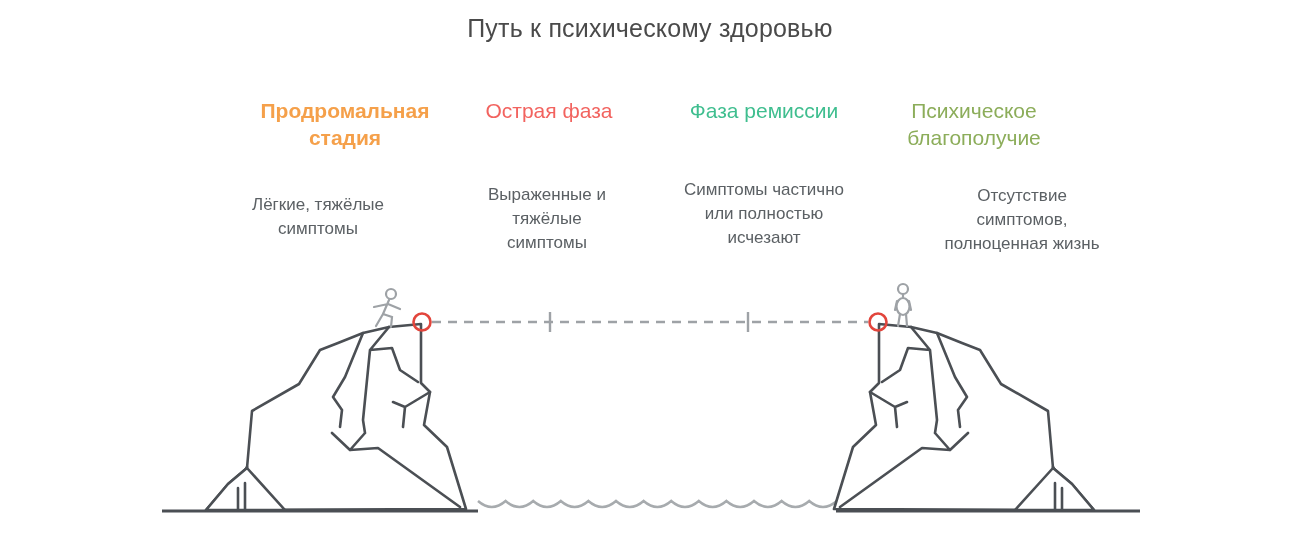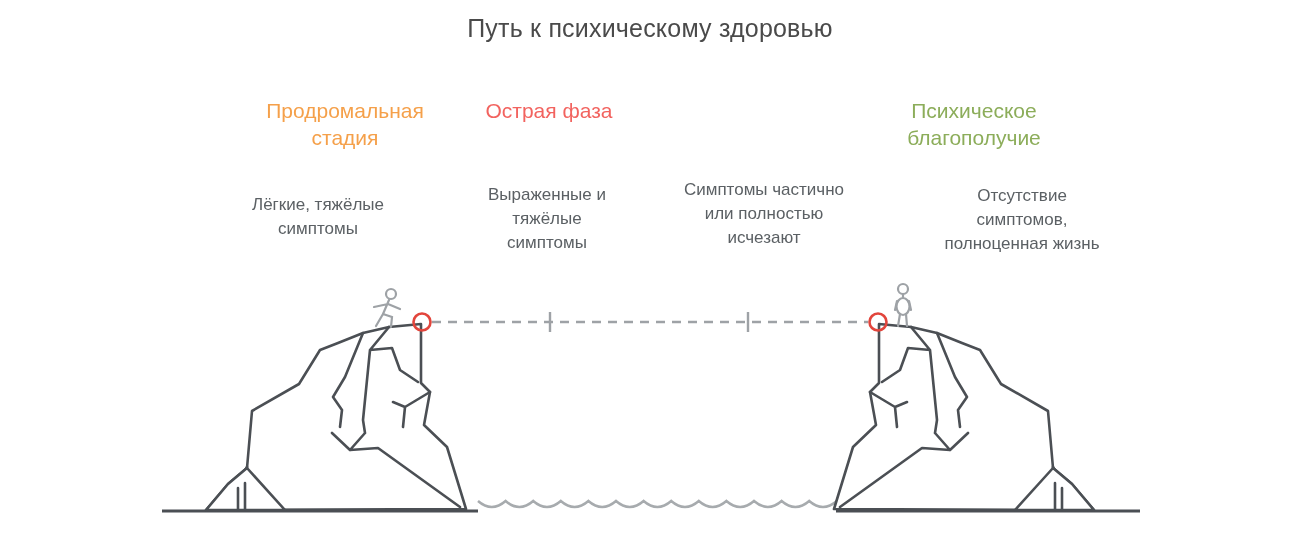--- a/index.html
+++ b/index.html
@@ -12,40 +12,41 @@
     font-size:25px;font-weight:normal;color:#4a4a4a;letter-spacing:.2px;
   }
   .stage-label{
     position:absolute;top:97px;text-align:center;font-size:21px;line-height:27px;
     white-space:pre-line;font-weight:400;
   }
   .stage-desc{
     position:absolute;text-align:center;font-size:17px;line-height:24px;
     color:#5b6064;white-space:pre-line;
   }
-  .lbl1{left:215px;width:260px;}
+  .lbl1{left:215px;width:260px;font-weight:bold;}
   .lbl2{left:449px;width:200px;}
   .lbl3{left:664px;width:200px;}
   .lbl4{left:844px;width:260px;}
   .dsc1{left:188px;width:260px;top:193px;}
   .dsc2{left:447px;width:200px;top:183px;text-align:center;}
   .dsc3{left:654px;width:220px;top:178px;}
   .dsc4{left:892px;width:260px;top:184px;}
   svg{position:absolute;top:0;left:0;}
 </style>
 </head>
 <body>
 
 <div id="canvas">
 
   <div class="title">Путь к психическому здоровью</div>
 
   <div class="stage-label lbl1" style="color: rgb(245, 160, 74);">Продромальная
 стадия</div>
   <div class="stage-label lbl2" style="color: rgb(242, 99, 95);">Острая фаза</div>
+  <div class="stage-label lbl3" style="color: rgb(63, 190, 143);">Фаза ремиссии</div>
   <div class="stage-label lbl4" style="color: rgb(140, 173, 90);">Психическое
 благополучие</div>
 
   <div class="stage-desc dsc1">Лёгкие, тяжёлые
 симптомы</div>
   <div class="stage-desc dsc2">Выраженные и
 тяжёлые
 симптомы</div>
   <div class="stage-desc dsc3">Симптомы частично
 или полностью

